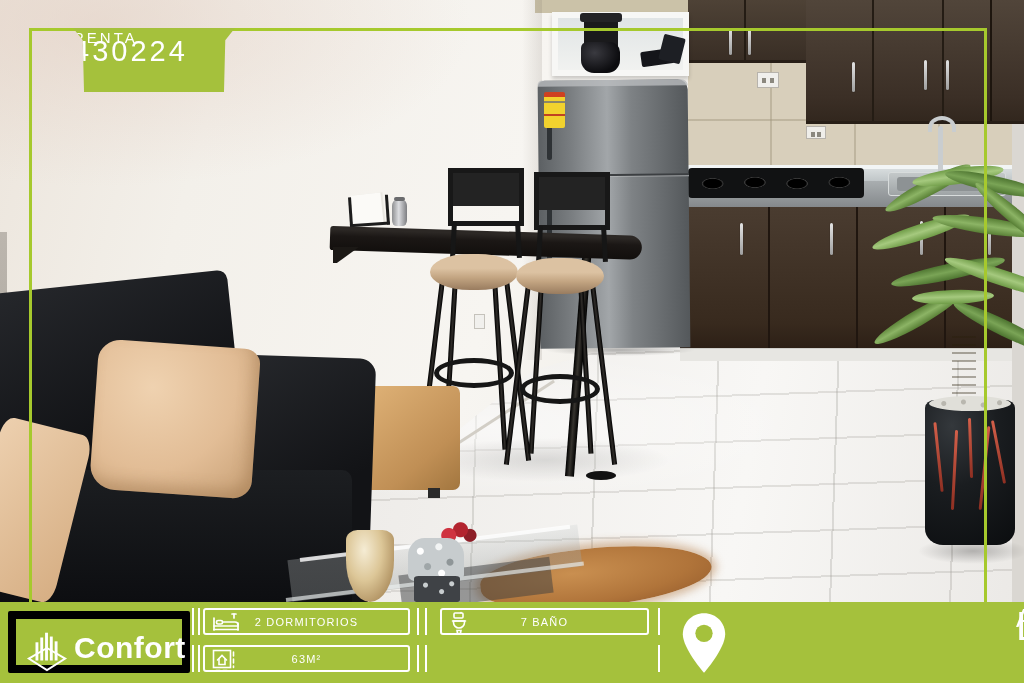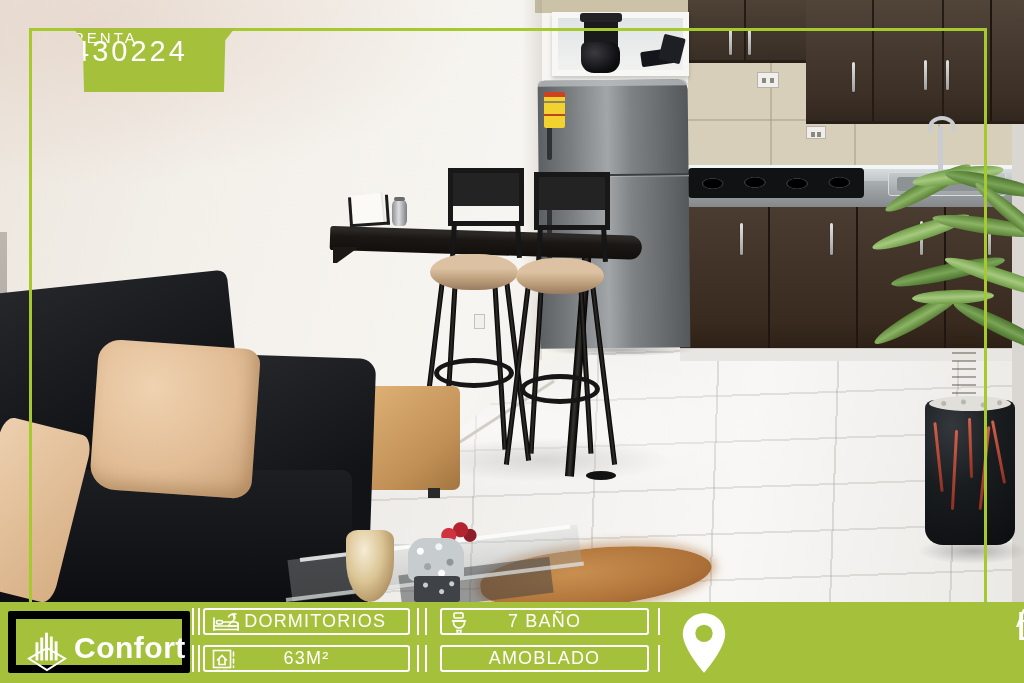--- a/index.html
+++ b/index.html
@@ -191,21 +191,21 @@
   .badge-type{position:relative;font-size:15px;letter-spacing:3px;line-height:19px;}
 
   .footer{left:0;top:602px;width:1024px;height:81px;background:#a5c13c;color:#fff;}
   .brand{left:8px;top:9px;width:182px;height:62px;border:8px solid #000000;border-radius:2px;}
   .brand svg{position:absolute;left:8px;top:6px;}
   .brand-name{position:absolute;left:58px;top:12px;font-size:30px;font-weight:bold;letter-spacing:.5px;}
   .seg{width:2px;height:27px;background:#fff;}
   .fbox{height:27px;border:2px solid #fff;border-radius:3px;}
   .fbox svg{position:absolute;left:6px;top:1px;}
   .fbox .flabel{position:absolute;left:0;top:0;width:100%;height:100%;display:flex;align-items:center;justify-content:center;
-    font-size:18px;letter-spacing:1.2px;}
+    font-size:11px;letter-spacing:1.2px;}
   .r1{top:6px;}  .r2{top:43px;}
   .c1{left:203px;width:207px;}
   .c2{left:440px;width:209px;}
   .pin{left:678px;top:8px;}
   .loc-text{right:8px;top:2px;text-align:right;font-weight:300;}
   .loc-type{position:relative;font-size:25px;line-height:28px;letter-spacing:4px;}
   .loc-name{position:relative;font-size:40px;line-height:44px;letter-spacing:1px;}
 </style>
 </head>
 <body>
@@ -408,23 +408,20 @@
       <svg width="22" height="25" viewBox="0 0 22 25" fill="none" stroke="#ffffff" stroke-width="1.6" stroke-linecap="round">
         <rect x="6" y="2" width="9" height="5" rx="1"></rect>
         <path d="M13 2 v-0.5"></path>
         <path d="M5.5 10 h11 v1.5 a5.5 5.5 0 0 1 -11 0 Z"></path>
         <path d="M4.5 10 h13"></path>
         <path d="M9 19.5 h4 l-0.5 3 h-3 Z"></path>
       </svg>
       <span class="flabel">7 BAÑO</span>
     </div>
 
-    <div class="fbox c2 r2">
-      <span class="flabel">AMOBLADO</span>
-    </div>
 
     <div class="seg r1" style="left:658px"></div>
     <div class="seg r2" style="left:658px"></div>
 
     <svg class="pin" width="52" height="66" viewBox="0 0 54 66">
       <path d="M27 2 C14 2 5 12 5 24 c0 15 22 40 22 40 s22 -25 22 -40 C49 12 40 2 27 2 Z" fill="#ffffff"></path>
       <circle cx="27" cy="23" r="9" fill="#a5c13c"></circle>
     </svg>
 
     <div class="loc-text">

